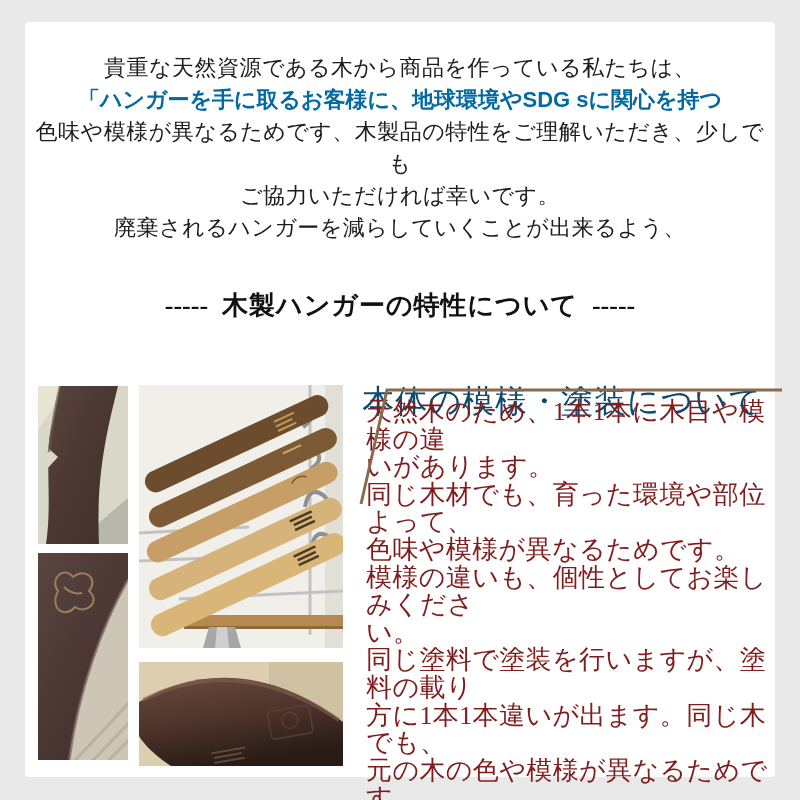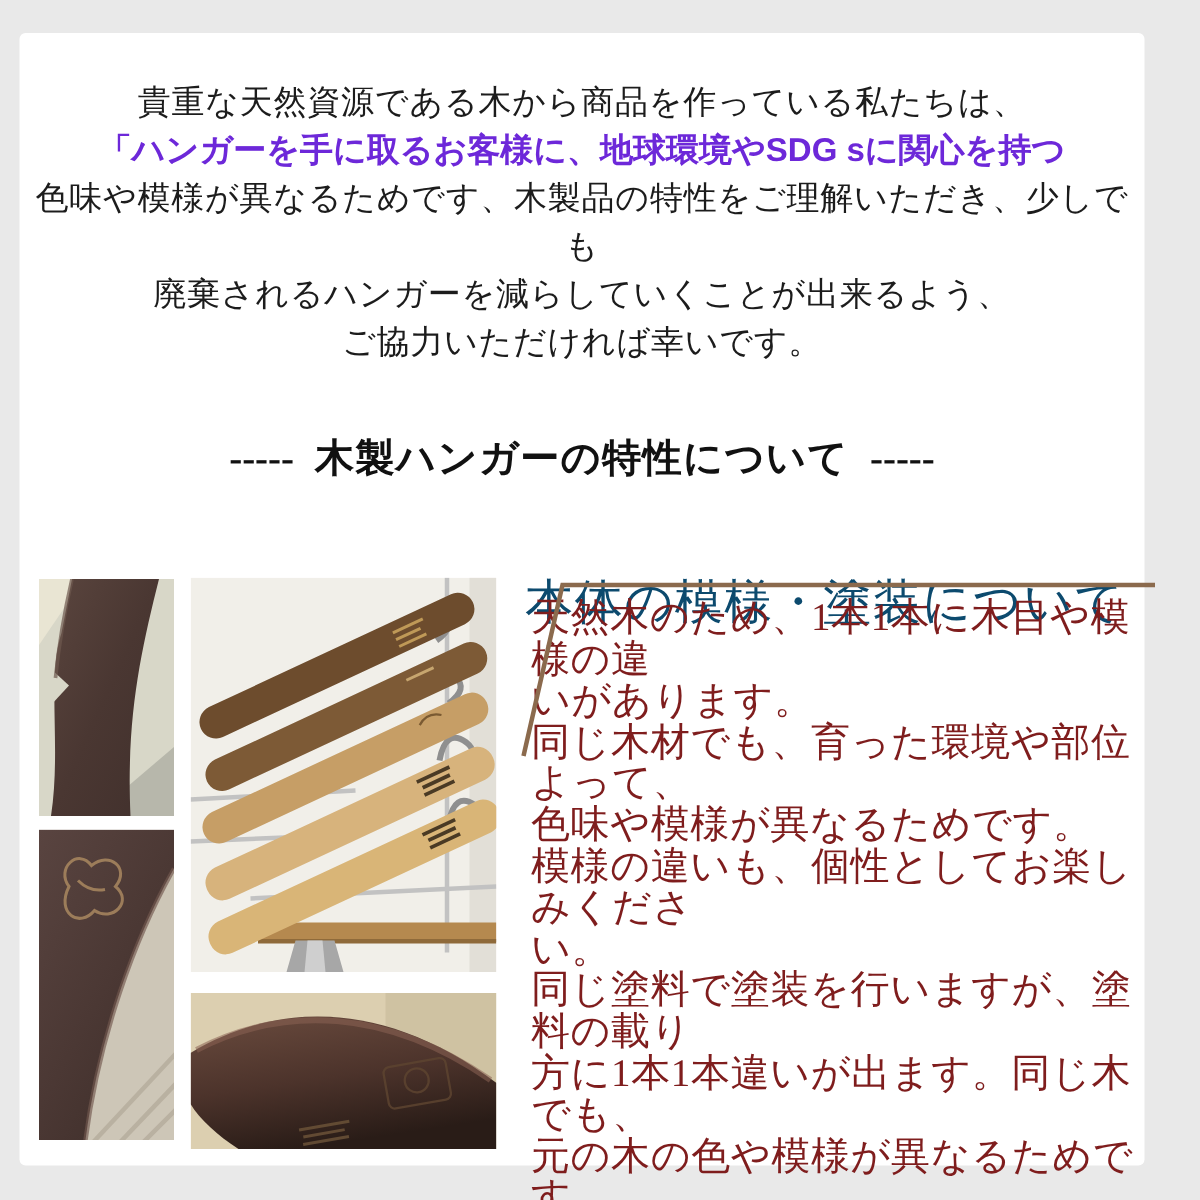--- a/index.html
+++ b/index.html
@@ -7,38 +7,38 @@
   body { font-family: "Liberation Serif", "DejaVu Serif", serif; }
 
   .page {
     position: relative;
     width: 800px; height: 800px;
     background: #e9e9e9;
     overflow: hidden;
   }
   .card {
     position: absolute;
-    left: 13px; top: 22px;
+    left: 25px; top: 22px;
     width: 750px; height: 755px;
     background: #ffffff;
     border-radius: 4px;
   }
 
   
   .intro {
     position: absolute;
     left: 0; top: 30px; width: 750px;
     text-align: center;
     color: #1c1c1c;
     font-size: 22px;
     line-height: 32px;
     letter-spacing: 0.5px;
   }
   .intro .green {
-    color: #6d28d9;
+    color: #0369a1;
     font-family: "Liberation Sans", "DejaVu Sans", sans-serif;
     font-weight: bold;
     font-size: 22px;
     letter-spacing: 0px;
   }
 
   
   .section-title {
     position: absolute;
     left: 0; top: 266px; width: 750px;
@@ -90,22 +90,22 @@
 </head>
 <body>
 
 <div class="page">
   <div class="card">
 
     <div class="intro">
       <div>貴重な天然資源である木から商品を作っている私たちは、</div>
       <div class="green">「ハンガーを手に取るお客様に、地球環境やSDG sに関心を持つ</div>
       <div>色味や模様が異なるためです、木製品の特性をご理解いただき、少しでも</div>
+      <div>ご協力いただければ幸いです。</div>
       <div>廃棄されるハンガーを減らしていくことが出来るよう、</div>
-      <div>ご協力いただければ幸いです。</div>
     </div>
 
     <div class="section-title">
       <span class="dash">-----</span><span>木製ハンガーの特性について</span><span class="dash">-----</span>
     </div>
 
     <div class="feature-heading">本体の模様・塗装について</div>
 
     <div class="photo photo-a">
       <svg width="90" height="158" viewBox="0 0 90 158">

